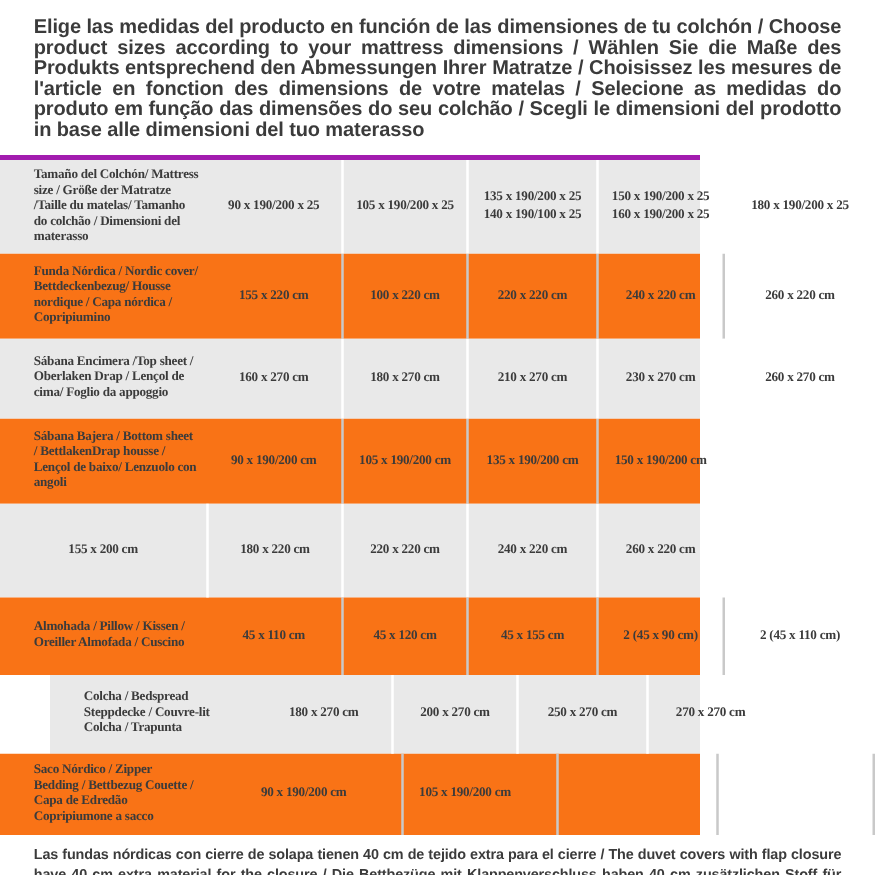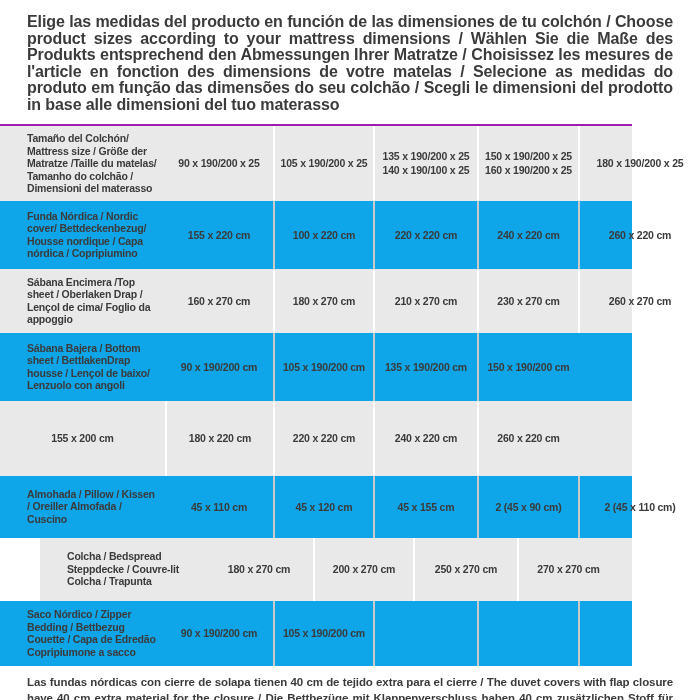--- a/index.html
+++ b/index.html
@@ -14,38 +14,38 @@
 
   .intro {
     margin: 14px 27px 11px 27px;
     font-size: 16px;
     font-weight: 700;
     line-height: 16.5px;
     text-align: justify;
     letter-spacing: -0.1px;
   }
 
-  .size-table { width: 632px; border-top: 2px solid #a21caf; }
+  .size-table { width: 560px; border-top: 4px solid #a21caf; font-family: Liberation Serif, serif; }
 
   .row {
     display: grid;
     grid-template-columns: 165px 108px 100px 104px 101px 122px;
     --div: #c9c9c9;
-    background: #0ea5e9;
+    background: #f97316;
   }
   .row.shade { --div: #ffffff; background: #e9e9e9; }
 
   .rh1 { min-height: 68px; }
   .rh2 { min-height: 68px; }
   .rh3 { min-height: 64px; }
   .rh4 { min-height: 68px; }
   .rh5 { min-height: 75px; }
   .rh6 { min-height: 62px; }
   .rh7 { min-height: 63px; margin-left: 40px; }
-  .rh8 { min-height: 65px; }
+  .rh8 { min-height: 65px; gap: 24px; }
 
   .cell { display: flex; align-items: center; }
   .cell.label {
     justify-content: flex-start;
     padding: 6px 6px 6px 27px;
     font-size: 10.5px;
     font-weight: 700;
     line-height: 12.5px;
     letter-spacing: -0.2px;
   }

